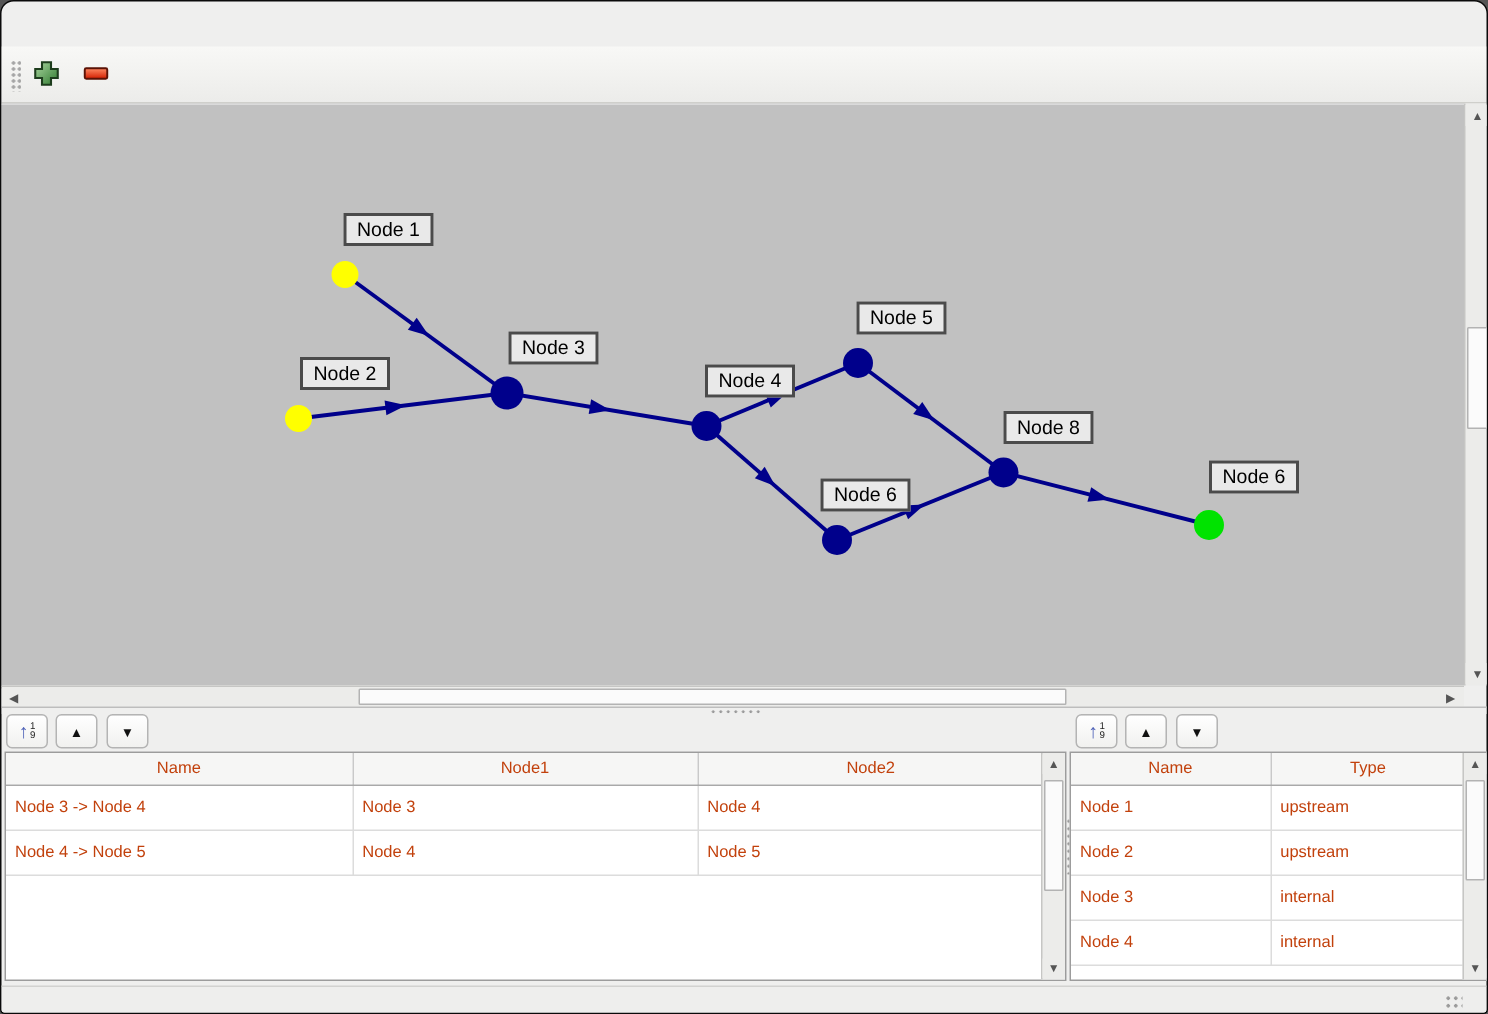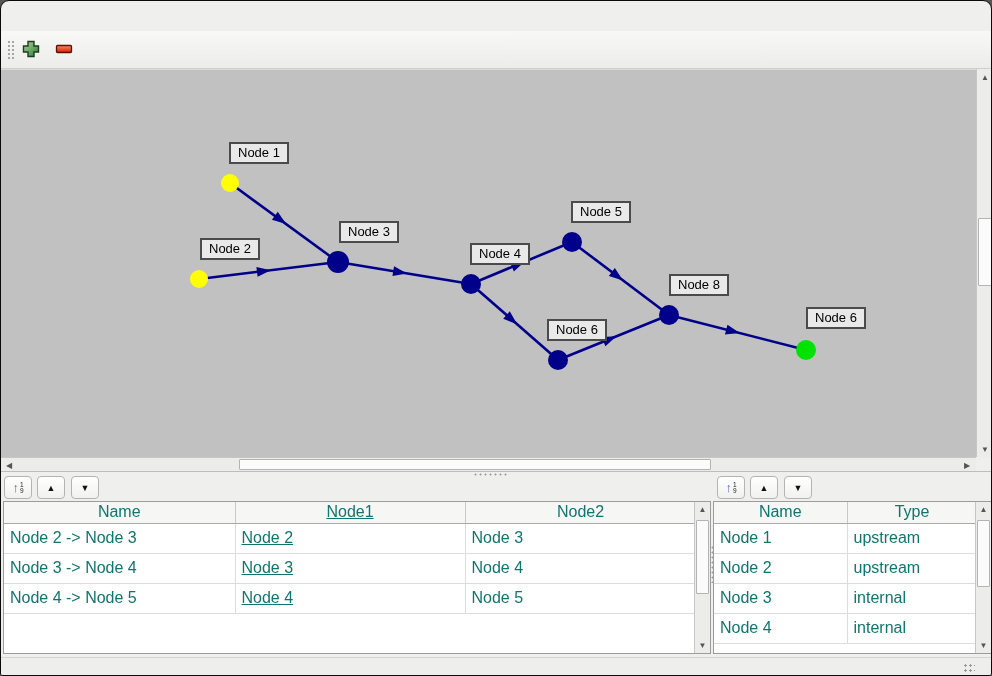--- a/index.html
+++ b/index.html
@@ -49,28 +49,28 @@
   
   .pbtn { position:absolute; top:475px; width:28px; height:23px; border:1px solid #b4b4b4; border-radius:4px;
           background:linear-gradient(#ffffff,#f1f1ef); font-size:9px; color:#111; text-align:center; }
   .sort-ic { display:inline-flex; align-items:center; justify-content:center; }
   .sort-arr { color:#4f63b8; font-size:13px; font-weight:bold; line-height:10px; }
   .sort-digits { display:inline-flex; flex-direction:column; font-size:6.5px; font-style:normal; color:#222; line-height:6px; margin-left:1px; }
   .sort-digits i { font-style:normal; }
 
   
   .tablebox { position:absolute; top:500px; height:153px; background:#ffffff; border:1px solid #9c9c9c; }
-  table { border-collapse:collapse; table-layout:fixed; font-size:16px; color:#0f766e; }
+  table { border-collapse:collapse; table-layout:fixed; font-size:11px; color:#c2410c; }
   th { font-weight:normal; background:#f6f6f5; border-right:1px solid #c9c9c9; border-bottom:1px solid #a9a9a9;
        height:21px; text-align:center; overflow:hidden; }
   td { border-right:1px solid #dcdcdc; border-bottom:1px solid #dcdcdc; height:30px;
        padding-left:6px; text-align:left; overflow:hidden; white-space:nowrap; }
   .t-branches { width:692px; }
   .t-branches th:nth-child(1), .t-branches td:nth-child(1){ width:231px; }
-  .t-branches th:nth-child(2), .t-branches td:nth-child(2){ width:230px;text-decoration:underline; }
+  .t-branches th:nth-child(2), .t-branches td:nth-child(2){ width:230px; }
   .t-branches th:nth-child(3), .t-branches td:nth-child(3){ width:231px; }
   .t-nodes { width:263px; }
   .t-nodes th:nth-child(1), .t-nodes td:nth-child(1){ width:133px; }
   .t-nodes th:nth-child(2), .t-nodes td:nth-child(2){ width:130px; }
   .tbl-vsb { position:absolute; top:0; right:0; width:16px; height:151px; background:#ececea; border-left:1px solid #c6c6c4; }
 
   
   .statusbar { position:absolute; left:0; top:656px; width:100%; height:20px; background:#eeeeed; border-top:1px solid #d2d2d0; }
   .resize-grip { position:absolute; right:16px; bottom:3px; width:12px; height:11px;
                  background-image:radial-gradient(circle,#9a9a9a 1px,transparent 1.2px); background-size:5px 5px; }
@@ -192,25 +192,20 @@
     <table class="t-branches" id="tbl-branches">
       <thead>
           <tr>
             <th>Name</th>
             <th>Node1</th>
             <th>Node2</th>
           </tr>
         </thead>
       <tbody>
           <tr>
-            <td>Node 2 -&gt; Node 3</td>
-            <td>Node 2</td>
-            <td>Node 3</td>
-          </tr>
-          <tr>
             <td>Node 3 -&gt; Node 4</td>
             <td>Node 3</td>
             <td>Node 4</td>
           </tr>
           <tr>
             <td>Node 4 -&gt; Node 5</td>
             <td>Node 4</td>
             <td>Node 5</td>
           </tr>
         </tbody>

